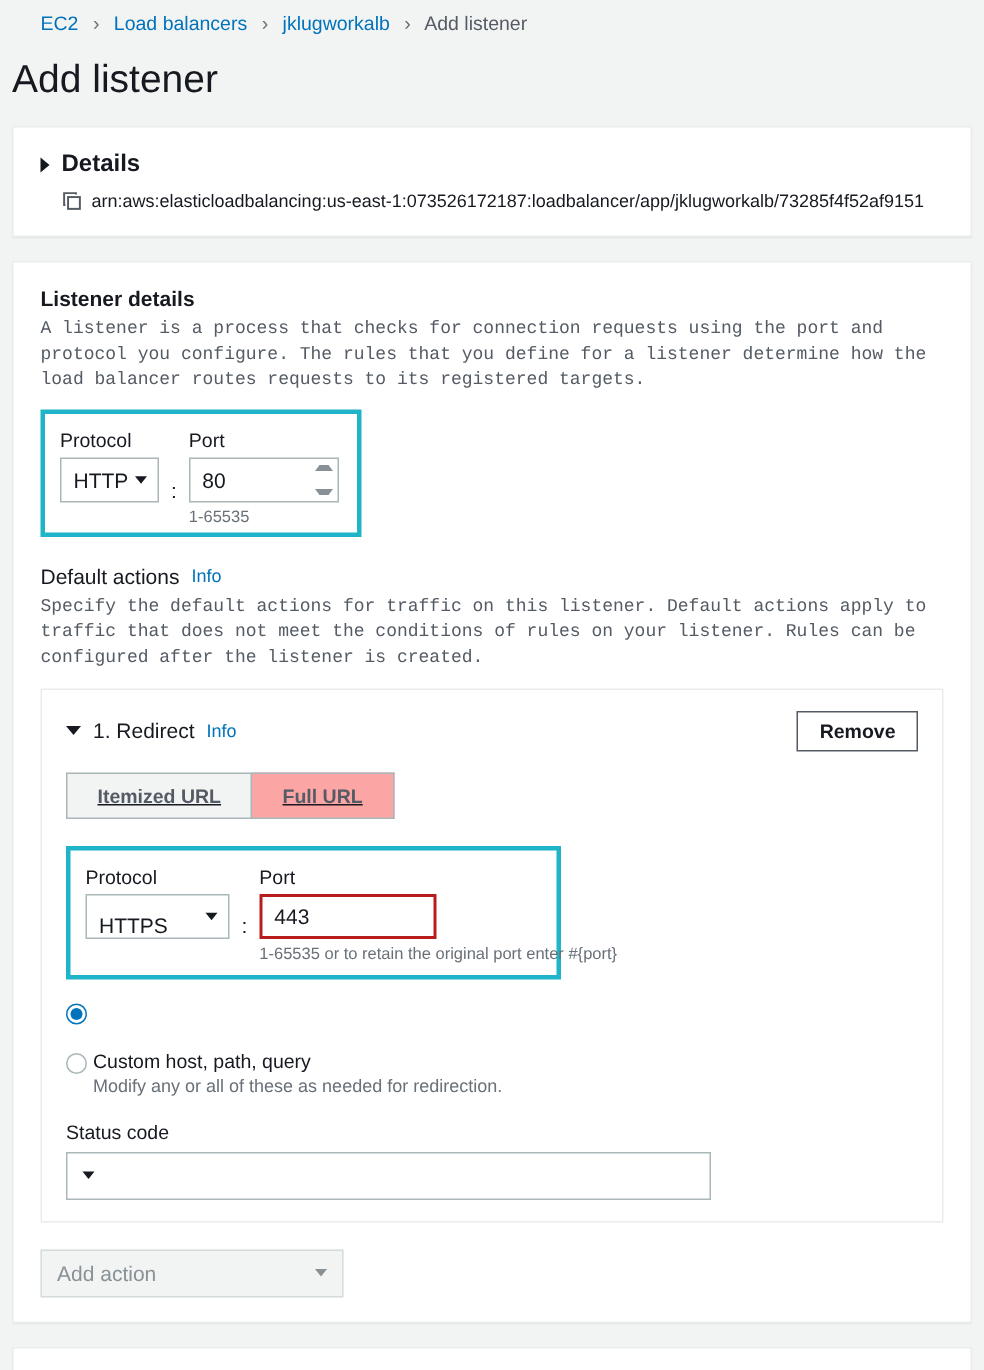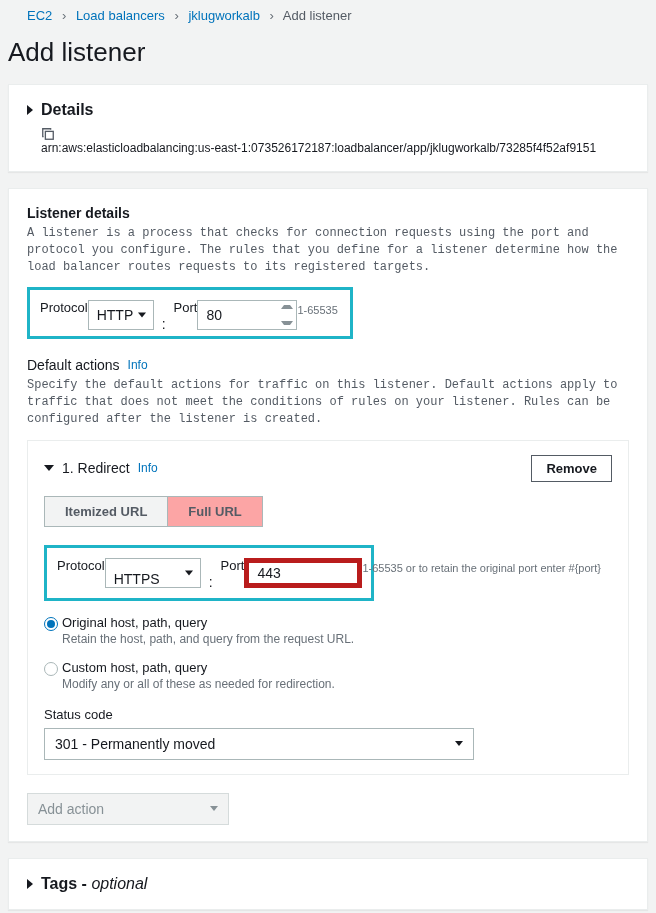--- a/index.html
+++ b/index.html
@@ -35,32 +35,32 @@
     .caret-down::before {
       content: "";
       display: inline-block;
       border-top: 6px solid #16191f;
       border-left: 5px solid transparent;
       border-right: 5px solid transparent;
       margin-right: 8px;
       vertical-align: 2px;
     }
     .panel-title { font-size: 16px; font-weight: 700; }
-    .arn-row { display: flex; align-items: flex-start; margin-top: 8px; padding-left: 14px; flex-direction: column;}
+    .arn-row { display: flex; align-items: flex-end; margin-top: 8px; padding-left: 14px;}
     .copy-icon { width: 14px; height: 14px; margin-right: 6px; flex-shrink:0;}
     .arn-text { font-size: 12px; color: #16191f; word-break: break-all; }
     .section-desc { font-size: 12px; color: #545b64; margin-top: 4px; line-height: 1.4; font-family: Liberation Mono, monospace; }
     .highlight-box {
       border: 3px solid #1fb4c7;
       padding: 10px 12px 4px 10px;
       margin-top: 12px;
       display: inline-block;
     }
     .field-row { display: flex; align-items: flex-start; }
-    .field { display: flex; flex-direction: row; }
+    .field { display: flex; flex-direction: column; }
     .field-label { font-size: 13px; color: #16191f; margin-bottom: 4px; }
     .select-wrap {
       position: relative;
       border: 1px solid #aab7b8;
       background: #fff;
       height: 30px;
       display: flex; align-items: center;
       padding: 0 26px 0 8px;
     }
     .select-wrap .caret {
@@ -97,40 +97,40 @@
     .inner-header-left { display: flex; align-items: center; }
     .btn-outline {
       border: 1px solid #545b64;
       background: #fff;
       padding: 5px 14px;
       font-size: 13px;
       color: #16191f;
       font-weight: 700;
       cursor: pointer;
     }
-    .tabs { display: flex; margin-top: 14px; }
+    .tabs { display: flex; margin-top: 14px; text-decoration: underline; }
     .tab {
       border: 1px solid #aab7b8;
       padding: 7px 20px;
       font-size: 13px;
       font-weight: 700;
       color: #545b64;
       background: #fca5a5;
       cursor: pointer;
     }
     .tab.active { background: #f2f3f3; }
     .tab + .tab { border-left: none; }
     .highlight-box2 {
       border: 3px solid #1fb4c7;
       padding: 10px 12px 8px 10px;
       margin-top: 18px;
       width: 330px;
     }
     .text-input {
-      border: 5px solid #b91c1c;
+      border: 2px solid #b91c1c;
       height: 30px;
       padding: 0 8px;
       width: 118px;
       display:flex; align-items:center;text-align:right;
     }
     .radio-row { display: flex; align-items: flex-start; margin-top: 14px; }
     .radio-wrap { width: 18px; flex-shrink:0; padding-top:2px;}
     .radio {
       width: 14px; height: 14px; border: 1px solid #aab7b8; border-radius: 50%;
       display: inline-block; position: relative;
@@ -268,36 +268,31 @@
           <div class="text-input">
             <span>443</span>
           </div>
           <div class="help-text" style="white-space:nowrap;">1-65535 or to retain the original port enter #{port}</div>
         </div>
       </div>
     </div>
 
     <div class="radio-row">
       <span class="radio-wrap"><span class="radio checked"></span></span>
-      <div>
-        <div class="radio-label">Original host, path, query</div>
-        <div class="radio-desc">Retain the host, path, and query from the request URL.</div>
-      </div>
     </div>
     <div class="radio-row">
       <span class="radio-wrap"><span class="radio"></span></span>
       <div>
         <div class="radio-label">Custom host, path, query</div>
         <div class="radio-desc">Modify any or all of these as needed for redirection.</div>
       </div>
     </div>
 
     <div class="status-label">Status code</div>
     <div class="large-select">
-      <span>301 - Permanently moved</span>
       <span class="caret"></span>
     </div>
   </div>
 
   <div class="disabled-select">
     <span>Add action</span>
     <span class="caret"></span>
   </div>
 </div>
 

